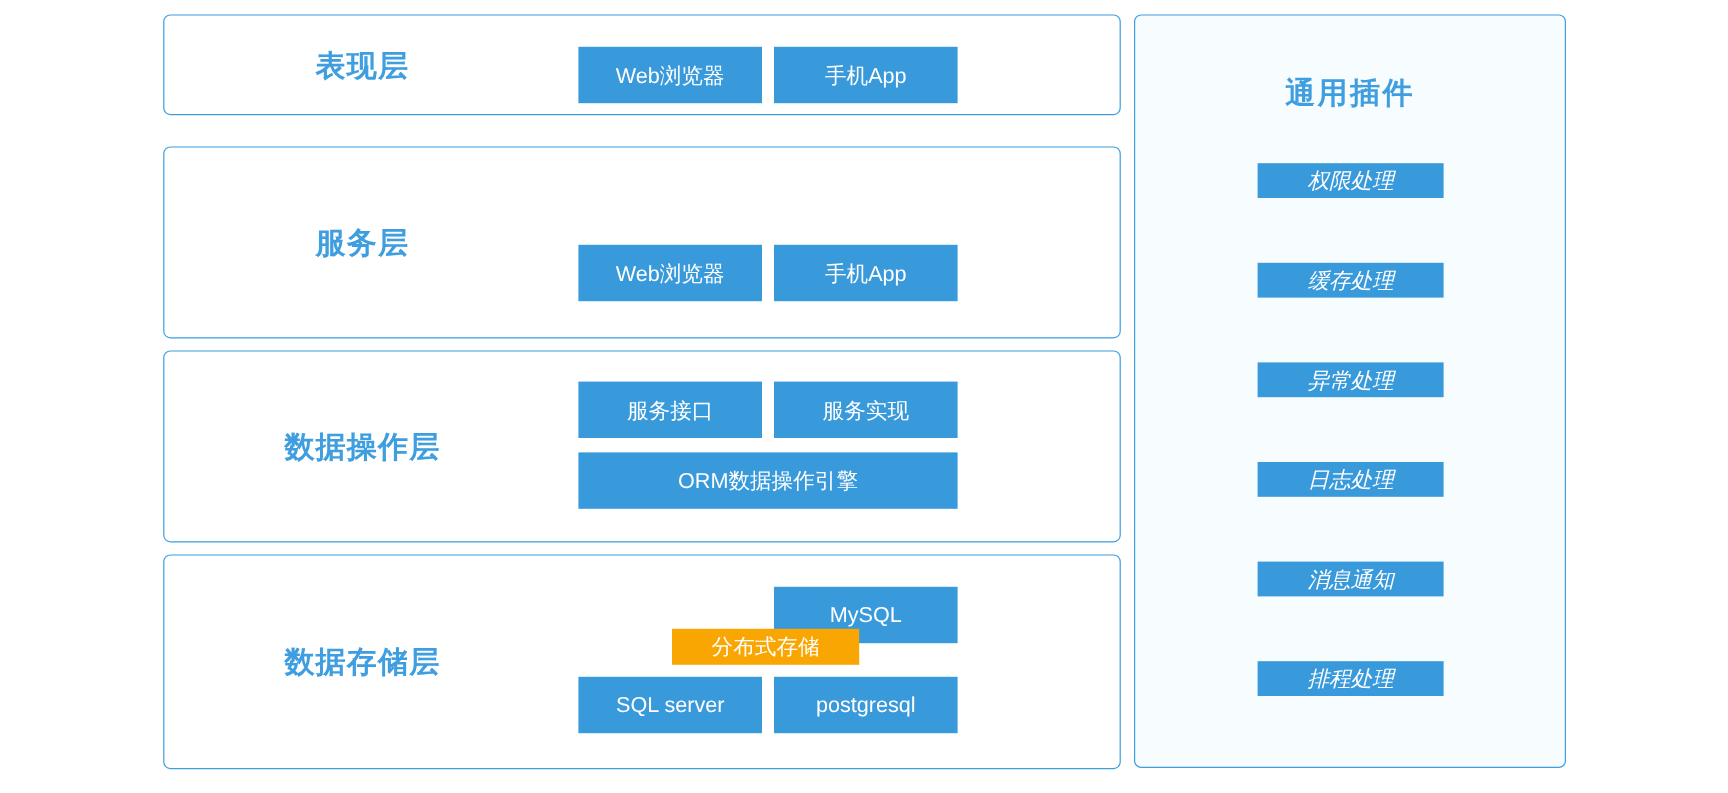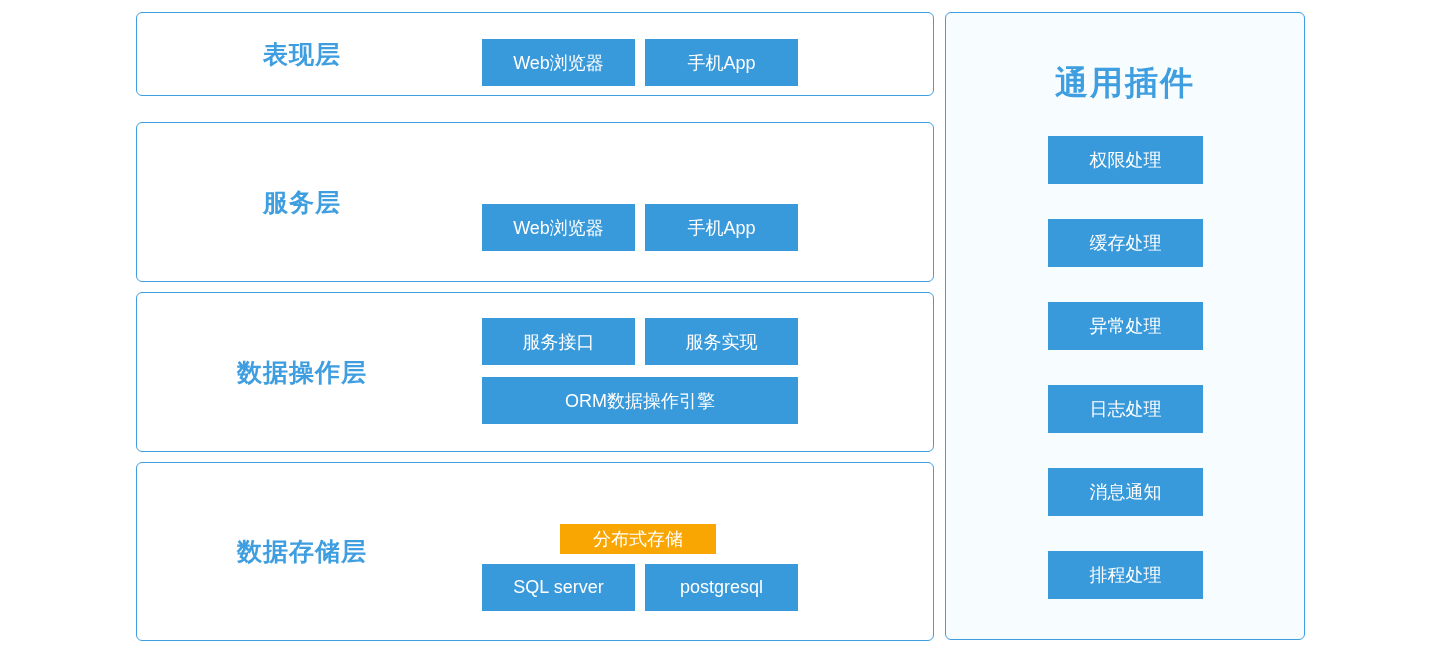--- a/index.html
+++ b/index.html
@@ -82,35 +82,36 @@
     background: var(--panel-bg);
     border: 1.5px solid var(--border-blue);
     border-radius: 6px;
   }
   .panel-title {
     position: absolute;
     left: 0; right: 0;
     top: 48px;
     text-align: center;
     color: var(--label-blue);
-    font-size: 33px;
+    font-size: 25px;
     font-weight: bold;
     letter-spacing: 2px;
   }
   .plugin-box {
     position: absolute;
     left: 102px;
     width: 155px;
-    height: 48px;
+    height: 29px;
     background: var(--blue);
     color: var(--box-text);
     display: flex;
     align-items: center;
     justify-content: center;
     font-size: 18px;
+    font-style: italic;
   }
   .plugin-0 { top: 123px; }
   .plugin-1 { top: 206px; }
   .plugin-2 { top: 289px; }
   .plugin-3 { top: 372px; }
   .plugin-4 { top: 455px; }
   .plugin-5 { top: 538px; }
 </style>
 </head>
 <body>
@@ -131,20 +132,21 @@
 
   <div class="layer layer-dataop">
     <div class="layer-label">数据操作层</div>
     <div class="box col1" style="top:25px">服务接口</div>
     <div class="box col2" style="top:25px">服务实现</div>
     <div class="box wide" style="top:84px">ORM数据操作引擎</div>
   </div>
 
   <div class="layer layer-datastore">
     <div class="layer-label">数据存储层</div>
+    <div class="box col2" style="top:26px">MySQL</div>
     <div class="box col1" style="top:101px">SQL server</div>
     <div class="box col2" style="top:101px">postgresql</div>
     <div class="box box-orange">分布式存储</div>
   </div>
 
   <div class="plugins-panel">
     <div class="panel-title">通用插件</div>
     <div class="plugin-box plugin-0">权限处理</div>
     <div class="plugin-box plugin-1">缓存处理</div>
     <div class="plugin-box plugin-2">异常处理</div>

